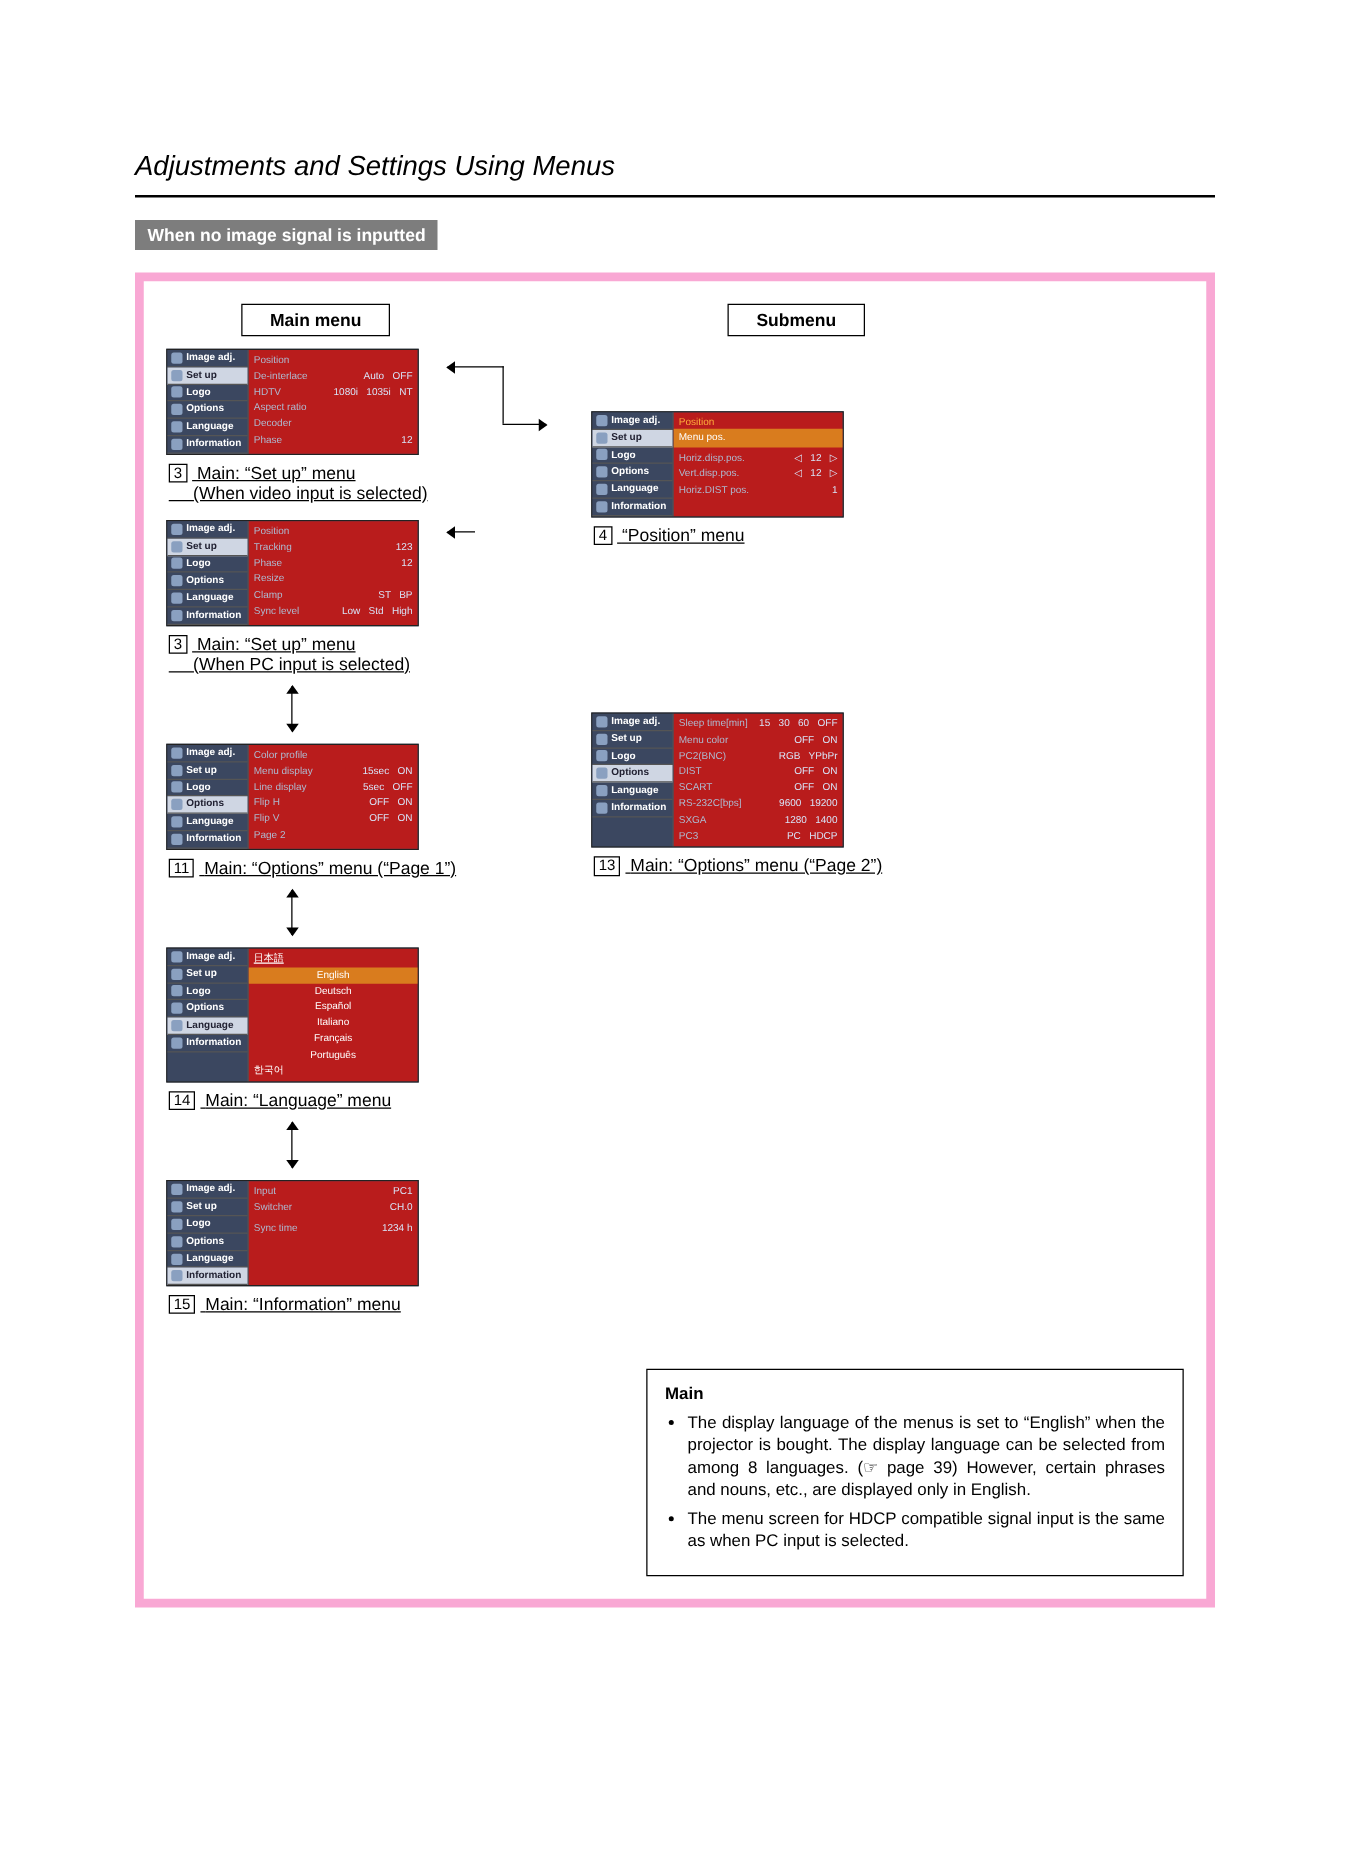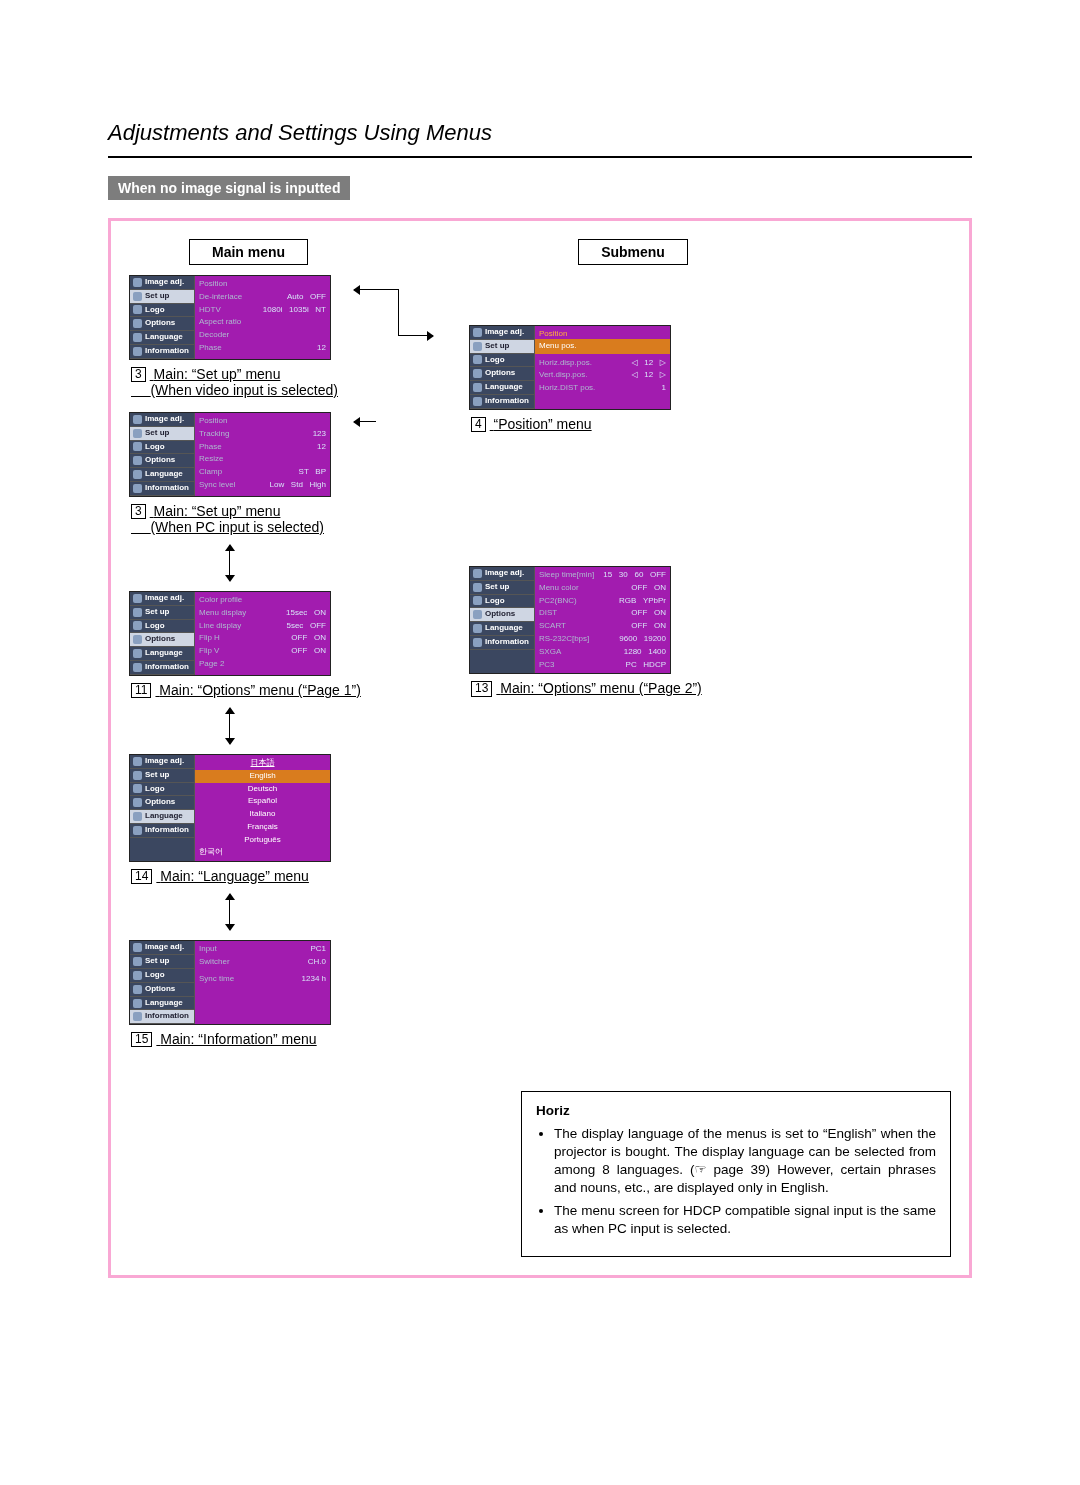--- a/index.html
+++ b/index.html
@@ -26,21 +26,21 @@
   .subheader {
     display: inline-block;
     background: #7d7d7d;
     color: #fff;
     font-weight: bold;
     font-size: 14px;
     padding: 4px 10px;
     margin-bottom: 18px;
   }
   .outer-box {
-    border: 3px solid #f9a8d4;
+    border: 7px solid #f9a8d4;
     padding: 18px;
     position: relative;
   }
   .col-heads {
     display: flex;
     gap: 270px;
     margin-bottom: 10px;
     padding-left: 60px;
   }
   .col-head {
@@ -81,21 +81,21 @@
     border-radius: 2px;
     flex: 0 0 auto;
   }
   .osd .side .row.sel {
     background: #cfd6e3;
     color: #223;
   }
   .osd .body {
     flex: 1;
     padding: 2px 4px;
-    background: #a21caf;
+    background: #b91c1c;
   }
   .osd .body .line {
     display: flex;
     justify-content: space-between;
     gap: 4px;
     padding: 1px 0;
     white-space: nowrap;
   }
   .osd .body .line .lab { color: #aeb9cf; }
   .osd .body .line .val { color: #d8e3f7; }
@@ -410,21 +410,21 @@
                 <div class="row sel">
                   <span class="ic"></span>
                   <span>Language</span>
                 </div>
                 <div class="row">
                   <span class="ic"></span>
                   <span>Information</span>
                 </div>
               </div>
               <div class="body">
-                <div style="text-align: center; padding: 1px 0px; text-decoration: underline;">日本語</div>
+                <div style="padding: 1px 0px; text-decoration: underline;">日本語</div>
                 <div style="text-align: center; padding: 1px 0px; background: rgb(217, 124, 30); color: rgb(255, 255, 255); margin: 0px -4px;">English</div>
                 <div style="text-align: center; padding: 1px 0px;">Deutsch</div>
                 <div style="text-align: center; padding: 1px 0px;">Español</div>
                 <div style="text-align: center; padding: 1px 0px;">Italiano</div>
                 <div style="text-align: center; padding: 1px 0px;">Français</div>
                 <div style="text-align: center; padding: 1px 0px;">Português</div>
                 <div style="padding: 1px 0px;">한국어</div>
               </div>
             </div>
           <div class="caption">
@@ -613,21 +613,21 @@
             </div>
           <div class="caption">
             <span class="boxnum">13</span>
             <span>Main: “Options” menu (“Page 2”)</span>
           </div>
         </div>
       </div>
     </div>
 
     <div class="notes-box">
-      <div class="notes-title">Horiz</div>
+      <div class="notes-title">Main</div>
       <ul>
         <li>The display language of the menus is set to “English” when the projector is bought. The display language can be selected from among 8 languages. (☞ page 39) However, certain phrases and nouns, etc., are displayed only in English.</li>
         <li>The menu screen for HDCP compatible signal input is the same as when PC input is selected.</li>
       </ul>
     </div>
   </div>
 
 </div>
 
 </body></html>

